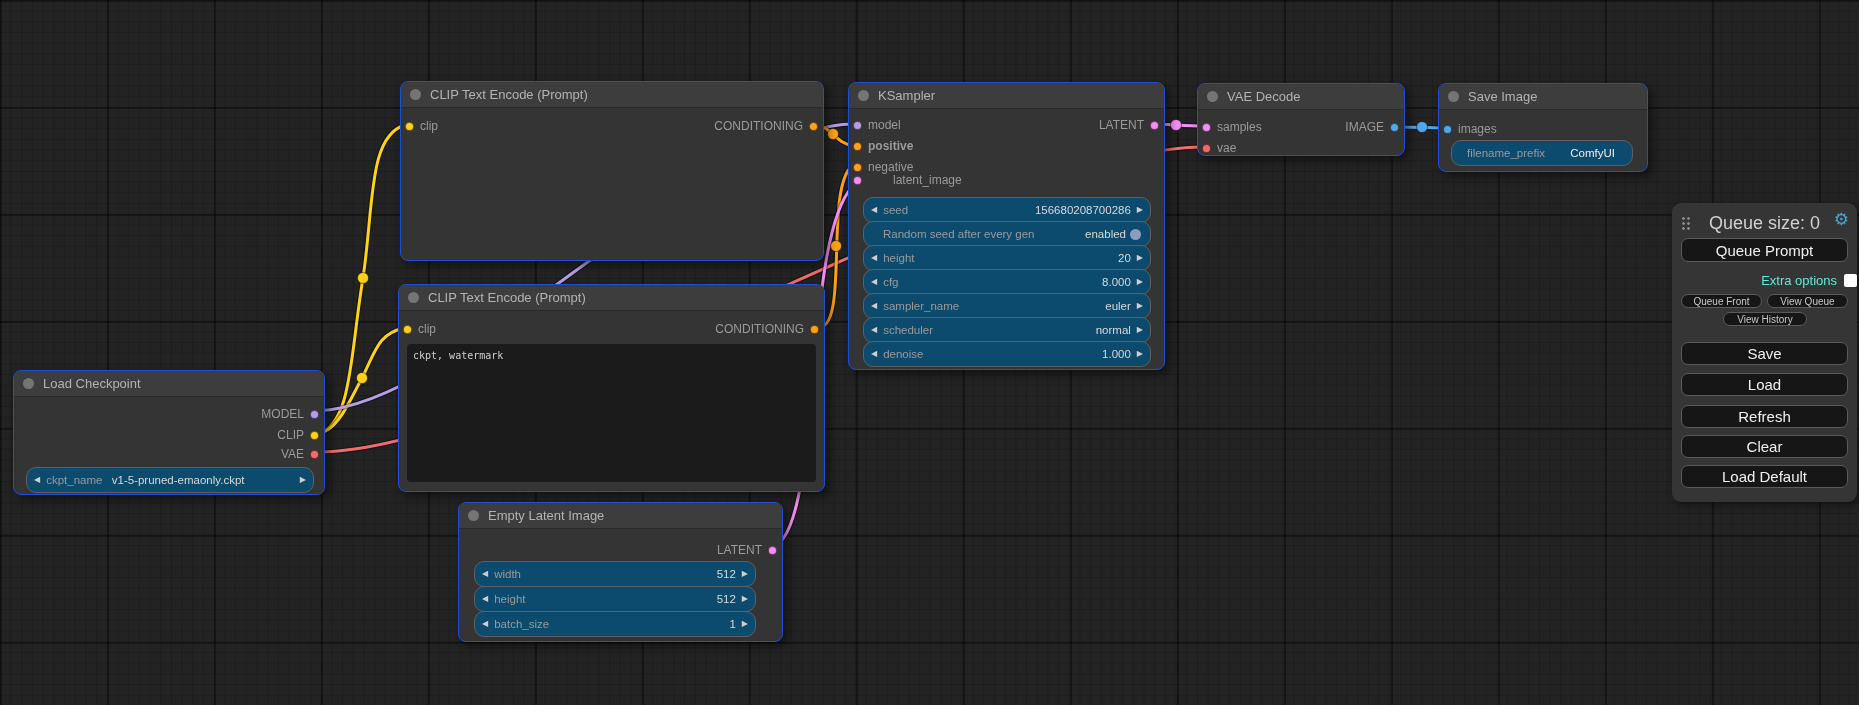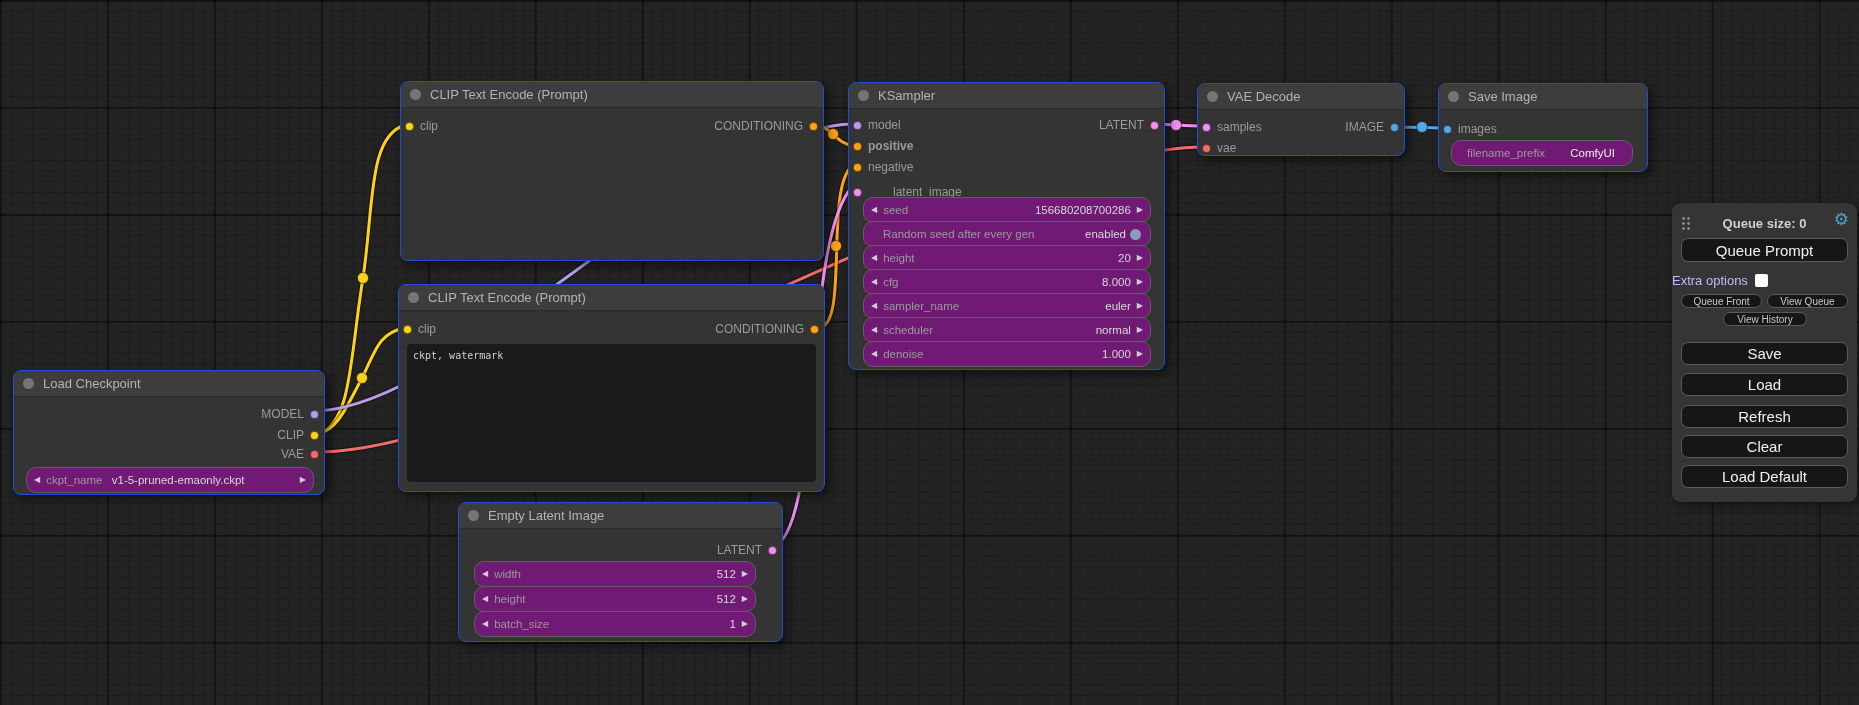--- a/index.html
+++ b/index.html
@@ -23,21 +23,21 @@
     position:absolute;top:0;left:0;right:0;height:26px;background:#3d3d3d;
     border-radius:7px 7px 0 0;display:flex;align-items:center;padding:0 9px;gap:9px;
     font-size:13px;color:#b3b3b3;border-bottom:1px solid #2a2a2a;box-sizing:border-box;
   }
   .title-dot{width:11px;height:11px;border-radius:50%;background:#757575;flex:0 0 auto;}
   .slot{position:absolute;height:18px;display:flex;align-items:center;gap:6px;font-size:12px;color:#9a9a9a;white-space:nowrap;}
   .slot.in{left:4px;}
   .slot.out{right:5px;flex-direction:row;}
   .dot{width:9px;height:9px;border-radius:50%;border:1px solid rgba(0,0,0,.55);box-sizing:border-box;flex:0 0 auto;}
   .widget{
-    position:absolute;display:flex;align-items:center;background:#701a75;
+    position:absolute;display:flex;align-items:center;background:#0c4a6e;
     border:1px solid #606060;border-radius:10px;padding:12px 7px;height:19px;
     font-size:11.5px;box-sizing:border-box;white-space:nowrap;overflow:hidden;
   }
   .widget .arr{color:#cfcfcf;font-size:8px;line-height:1;flex:0 0 auto;}
   .widget .wlabel{color:#9a9a9a;margin-left:6px;}
   .widget .wvalue{color:#d8d8d8;margin-left:auto;margin-right:6px;}
   .toggle-dot{width:11px;height:11px;border-radius:50%;flex:0 0 auto;margin-right:2px;}
   .prompt-text{
     position:absolute;background:#1b1b1b;border-radius:4px;color:#cfcfcf;
     font-family:"DejaVu Sans Mono",monospace;font-size:10px;line-height:1.45;
@@ -45,29 +45,29 @@
   }
   
   .qpanel{
     position:absolute;z-index:3;left:1672px;top:203px;width:185px;height:299px;
     background:#353535;border-radius:9px;box-shadow:3px 3px 9px rgba(0,0,0,.45);
   }
   .qheader{position:absolute;top:11px;left:0;right:0;height:18px;display:flex;align-items:center;}
   .qhandle{position:absolute;left:9px;top:2px;width:10px;height:14px;
     background-image:radial-gradient(circle,#8a8a8a 1.2px,transparent 1.5px);
     background-size:5px 5px;}
-  .qsize{width:100%;text-align:center;font-size:13px;color:#d0d0d0;font-weight:bold;}
+  .qsize{width:100%;text-align:center;font-size:18px;color:#d0d0d0;}
   .qgear{position:absolute;right:8px;top:-3px;font-size:17px;color:#4aa3cc;line-height:1;}
   .qbtn{
     position:absolute;left:9px;width:167px;height:23px;background:#161616;
     border:1px solid #5a5a5a;border-radius:7px;color:#f0f0f0;font-size:15px;
     display:flex;align-items:center;justify-content:center;box-sizing:border-box;cursor:pointer;
   }
   .qbtn.small{font-size:10px;height:14px;border-radius:8px;color:#c8c8c8;}
-  .qextra{position:absolute;top:70px;left:0;right:0;display:flex;align-items:center;justify-content:flex-start;gap:7px;font-size:13px;color:#c4b5fd;}
+  .qextra{position:absolute;top:70px;left:0;right:0;display:flex;align-items:center;justify-content:flex-end;gap:7px;font-size:13px;color:#5eead4;}
   .qcheck{width:13px;height:13px;background:#ffffff;border-radius:2px;}
 </style>
 </head>
 <body>
 
 <svg class="wires" width="1859" height="705">
   <g fill="none" stroke-linecap="round">
 
     <path d="M 318 434 C 352 424, 350 356, 363 278 C 374 205, 368 136, 405 125" stroke="rgba(0,0,0,.35)" stroke-width="5.5"></path>
     <path d="M 318 434 C 352 424, 350 356, 363 278 C 374 205, 368 136, 405 125" stroke="#ffd21a" stroke-width="3"></path>
@@ -201,21 +201,21 @@
     <span>model</span>
   </div>
   <div class="slot in" style="top:54px;font-weight:bold;">
     <span class="dot" style="background:#ffa21a;"></span>
     <span>positive</span>
   </div>
   <div class="slot in" style="top:75px;">
     <span class="dot" style="background:#ffa21a;"></span>
     <span>negative</span>
   </div>
-  <div class="slot in" style="top:100px;gap:31px;">
+  <div class="slot in" style="top:88px;gap:31px;">
     <span class="dot" style="background:#f48df4;"></span>
     <span>latent_image</span>
   </div>
   <div class="slot out" style="top:33px;">
     <span>LATENT</span>
     <span class="dot" style="background:#f48df4;"></span>
   </div>
 
   <div class="widget" style="left:14px;top:114px;width:288px;">
     <span class="arr">◀</span>

